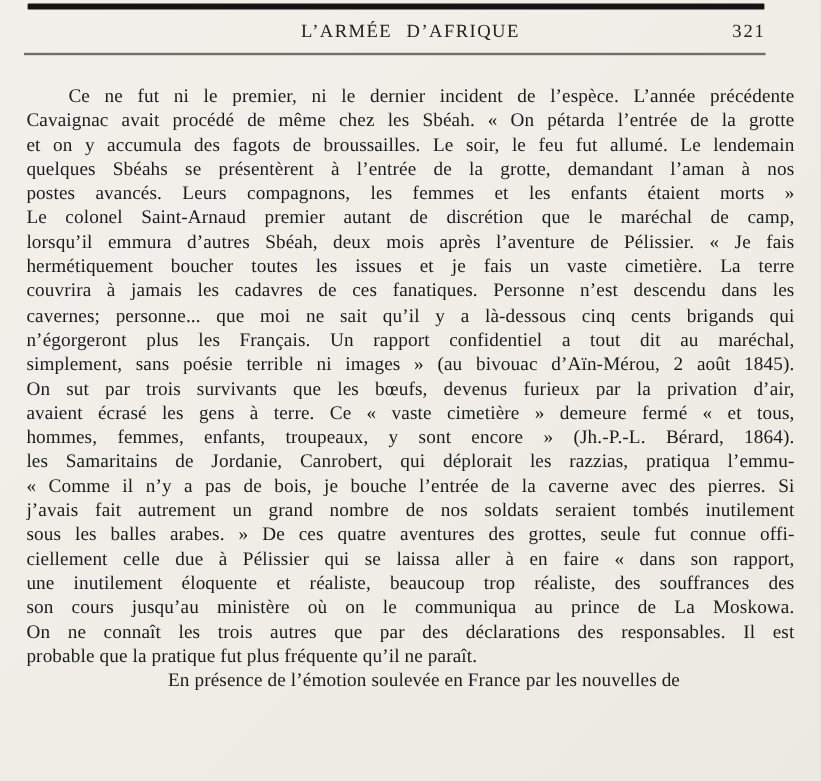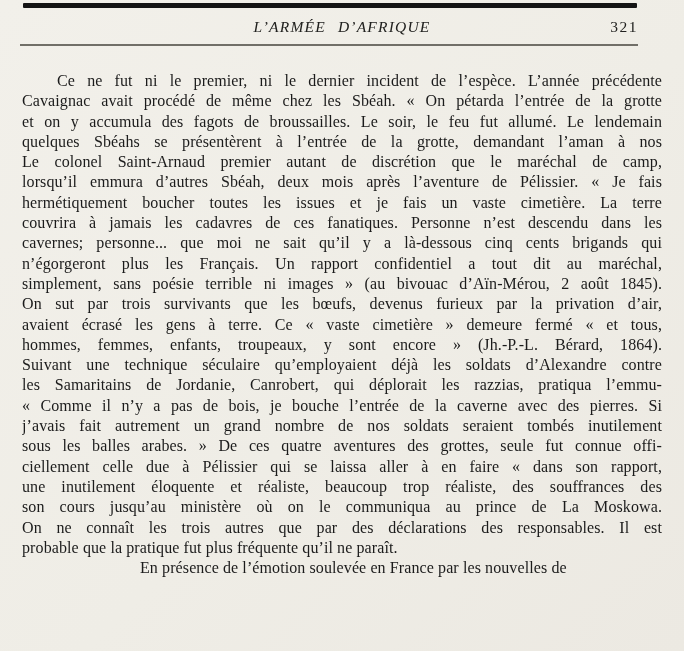--- a/index.html
+++ b/index.html
@@ -24,21 +24,20 @@
     height: 5px;
     background: #141414;
     border-radius: 1px;
   }
   .running-title {
     position: absolute;
     left: 0;
     right: 0;
     top: 18px;
     text-align: center;
-    font-style: italic;
     font-size: 15.5px;
     letter-spacing: 1.2px;
     word-spacing: 7px;
     color: #21211f;
   }
   .page-number {
     position: absolute;
     top: 18px;
     right: 46px;
     font-size: 15.5px;
@@ -89,31 +88,31 @@
   <div class="top-bar"></div>
   <div class="running-title">L’ARMÉE D’AFRIQUE</div>
   <div class="page-number">321</div>
   <div class="header-rule"></div>
 
   <div class="body-text">
     <div class="line indent">Ce ne fut ni le premier, ni le dernier incident de l’espèce. L’année précédente</div>
     <div class="line">Cavaignac avait procédé de même chez les Sbéah. « On pétarda l’entrée de la grotte</div>
     <div class="line">et on y accumula des fagots de broussailles. Le soir, le feu fut allumé. Le lendemain</div>
     <div class="line">quelques Sbéahs se présentèrent à l’entrée de la grotte, demandant l’aman à nos</div>
+    <div class="line">postes avancés. Leurs compagnons, les femmes et les enfants étaient morts »</div>
     <div class="line">Le colonel Saint-Arnaud premier autant de discrétion que le maréchal de camp,</div>
     <div class="line">lorsqu’il emmura d’autres Sbéah, deux mois après l’aventure de Pélissier. « Je fais</div>
     <div class="line">hermétiquement boucher toutes les issues et je fais un vaste cimetière. La terre</div>
     <div class="line">couvrira à jamais les cadavres de ces fanatiques. Personne n’est descendu dans les</div>
     <div class="line">cavernes; personne... que moi ne sait qu’il y a là-dessous cinq cents brigands qui</div>
     <div class="line">n’égorgeront plus les Français. Un rapport confidentiel a tout dit au maréchal,</div>
     <div class="line">simplement, sans poésie terrible ni images » (au bivouac d’Aïn-Mérou, 2 août 1845).</div>
     <div class="line">On sut par trois survivants que les bœufs, devenus furieux par la privation d’air,</div>
     <div class="line">avaient écrasé les gens à terre. Ce « vaste cimetière » demeure fermé « et tous,</div>
     <div class="line">hommes, femmes, enfants, troupeaux, y sont encore » (Jh.-P.-L. Bérard, 1864).</div>
-    <div class="line">Suivant une technique séculaire qu’employaient déjà les soldats d’Alexandre contre</div>
     <div class="line">les Samaritains de Jordanie, Canrobert, qui déplorait les razzias, pratiqua l’emmu-</div>
     <div class="line">« Comme il n’y a pas de bois, je bouche l’entrée de la caverne avec des pierres. Si</div>
     <div class="line">j’avais fait autrement un grand nombre de nos soldats seraient tombés inutilement</div>
     <div class="line">sous les balles arabes. » De ces quatre aventures des grottes, seule fut connue offi-</div>
     <div class="line">ciellement celle due à Pélissier qui se laissa aller à en faire « dans son rapport,</div>
     <div class="line">une inutilement éloquente et réaliste, beaucoup trop réaliste, des souffrances des</div>
     <div class="line">son cours jusqu’au ministère où on le communiqua au prince de La Moskowa.</div>
     <div class="line">On ne connaît les trois autres que par des déclarations des responsables. Il est</div>
     <div class="line para-last">probable que la pratique fut plus fréquente qu’il ne paraît.</div>
     <div class="line new-para">En présence de l’émotion soulevée en France par les nouvelles de</div>

